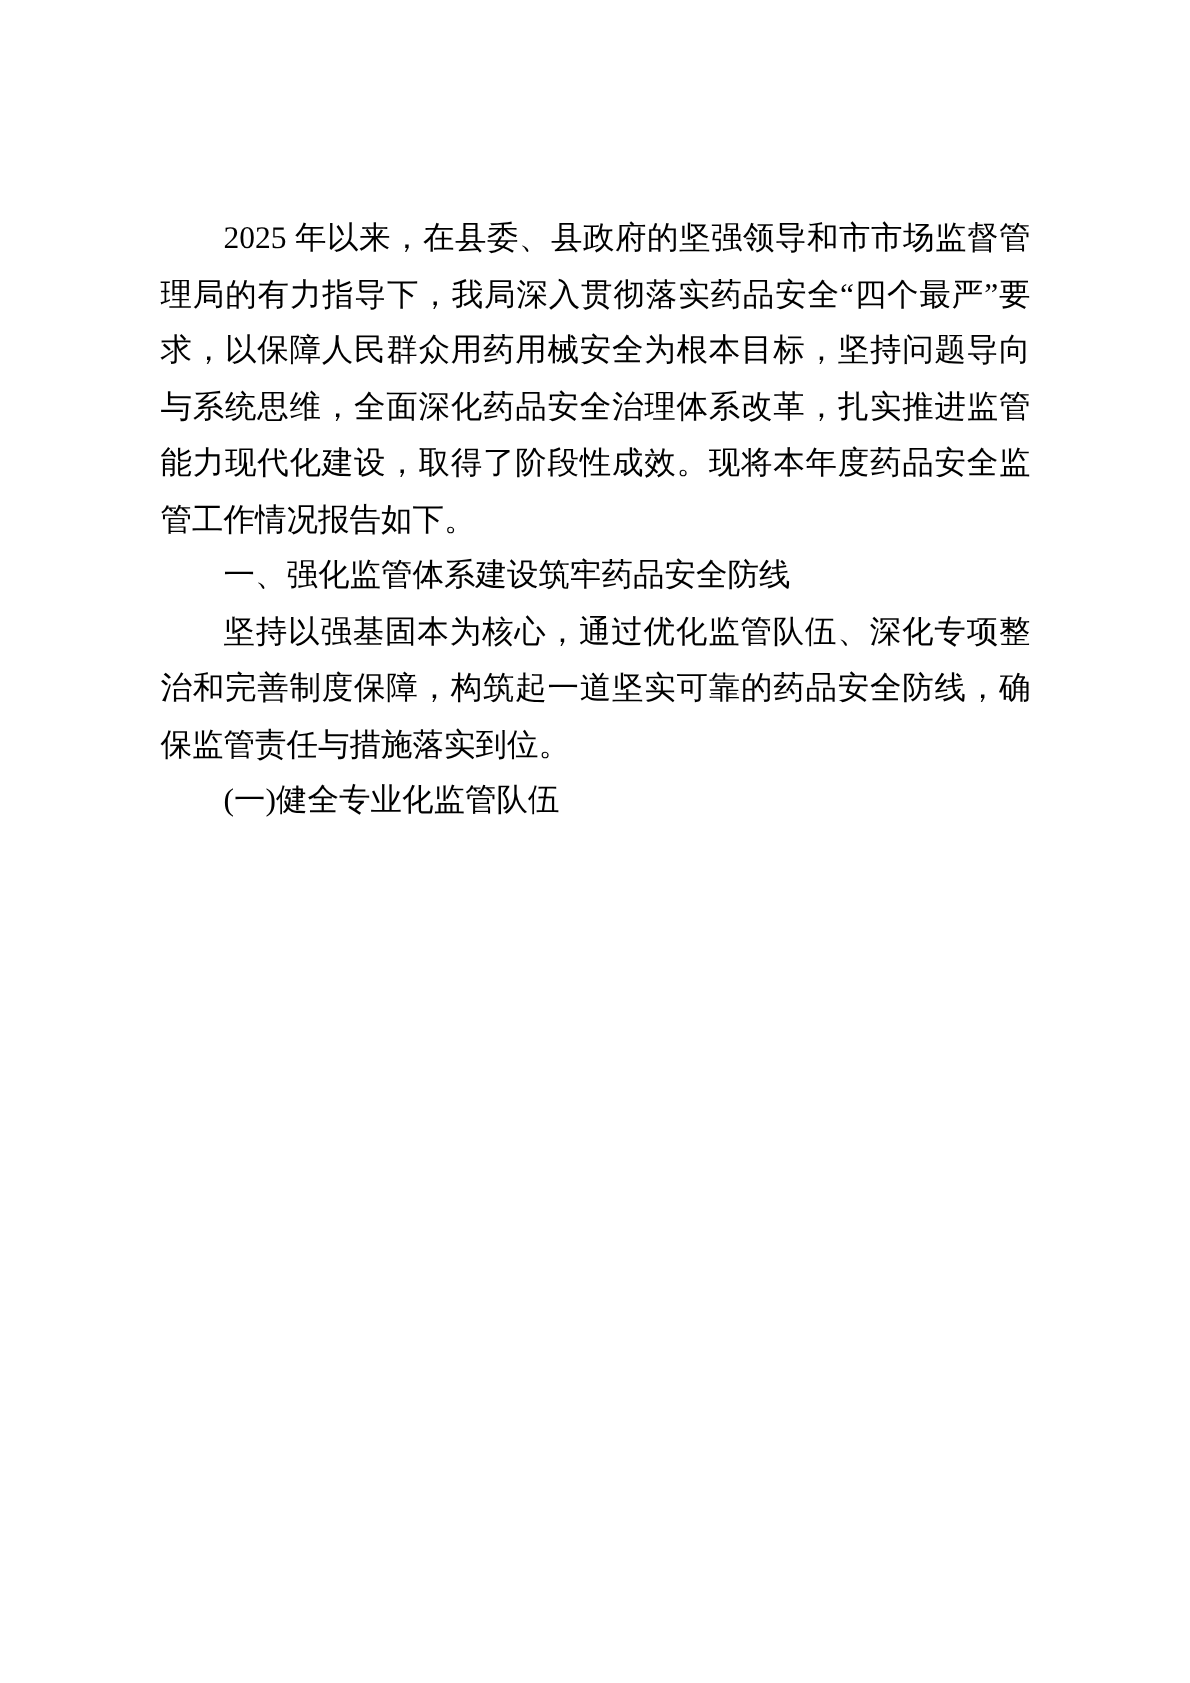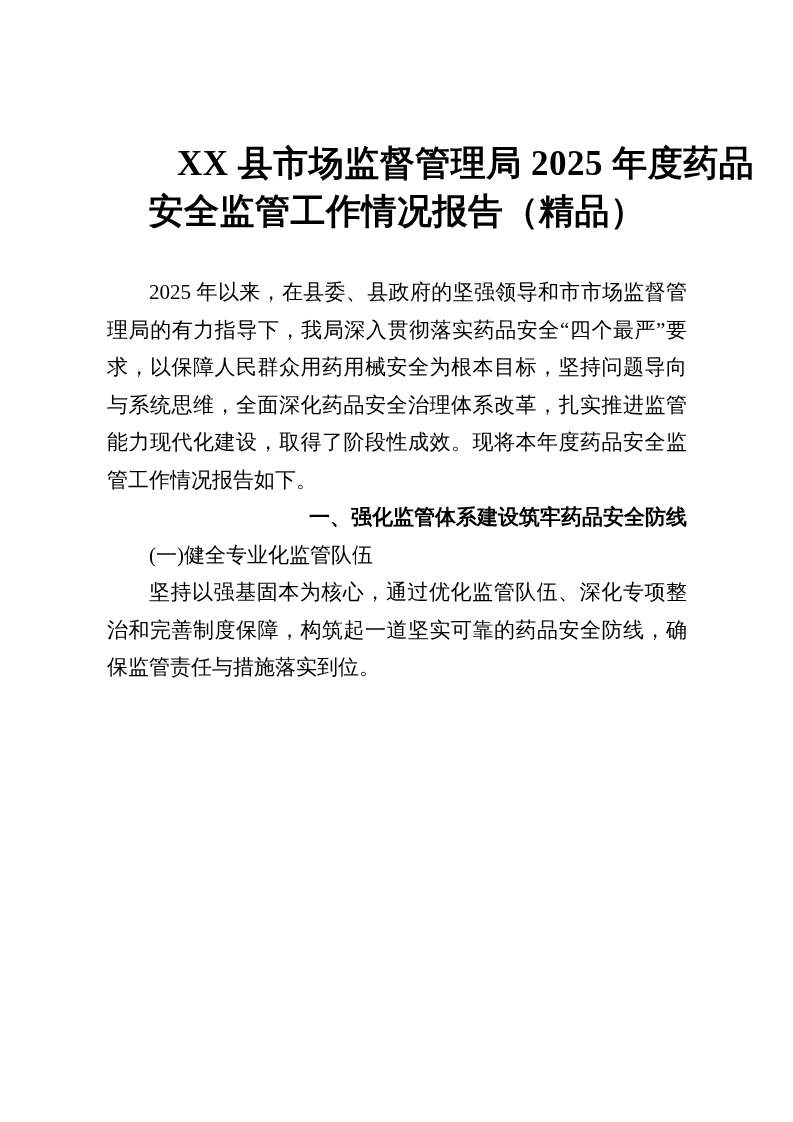--- a/index.html
+++ b/index.html
@@ -46,43 +46,39 @@
 
   .block {
     font-size: 21px;
     line-height: 37.5px;
     text-align: justify;
     text-indent: 2em;
     word-break: break-all;
   }
 
   .block.heading {
-    font-weight: 700;
-    text-align: right;
+    font-weight: 400;
+    text-align: left;
   }
 
   .block.subheading {
     font-weight: 400;
     text-align: left;
   }
 </style>
 </head>
 <body>
 
 <div class="page">
   <div class="content">
 
-    <div class="doc-title">
-      <div class="title-line first">XX 县市场监督管理局 2025 年度药品</div>
-      <div class="title-line">安全监管工作情况报告（精品）</div>
-    </div>
 
     <div class="block body">2025 年以来，在县委、县政府的坚强领导和市市场监督管理局的有力指导下，我局深入贯彻落实药品安全“四个最严”要求，以保障人民群众用药用械安全为根本目标，坚持问题导向与系统思维，全面深化药品安全治理体系改革，扎实推进监管能力现代化建设，取得了阶段性成效。现将本年度药品安全监管工作情况报告如下。</div>
 
     <div class="block heading">一、强化监管体系建设筑牢药品安全防线</div>
 
+    <div class="block body">坚持以强基固本为核心，通过优化监管队伍、深化专项整治和完善制度保障，构筑起一道坚实可靠的药品安全防线，确保监管责任与措施落实到位。</div>
+
     <div class="block subheading">(一)健全专业化监管队伍</div>
-
-    <div class="block body">坚持以强基固本为核心，通过优化监管队伍、深化专项整治和完善制度保障，构筑起一道坚实可靠的药品安全防线，确保监管责任与措施落实到位。</div>
 
 
   </div>
 </div>
 
 </body></html>

